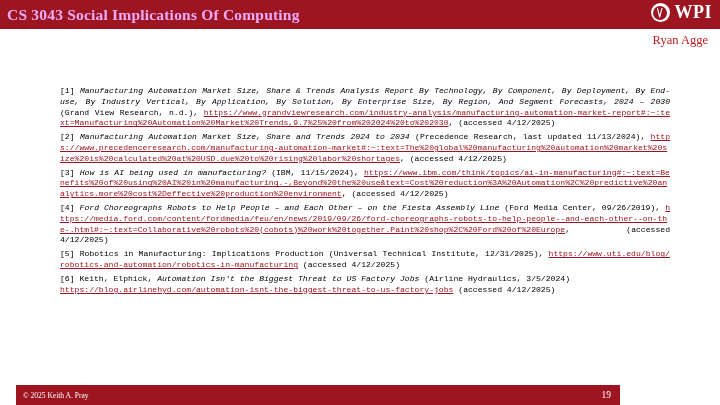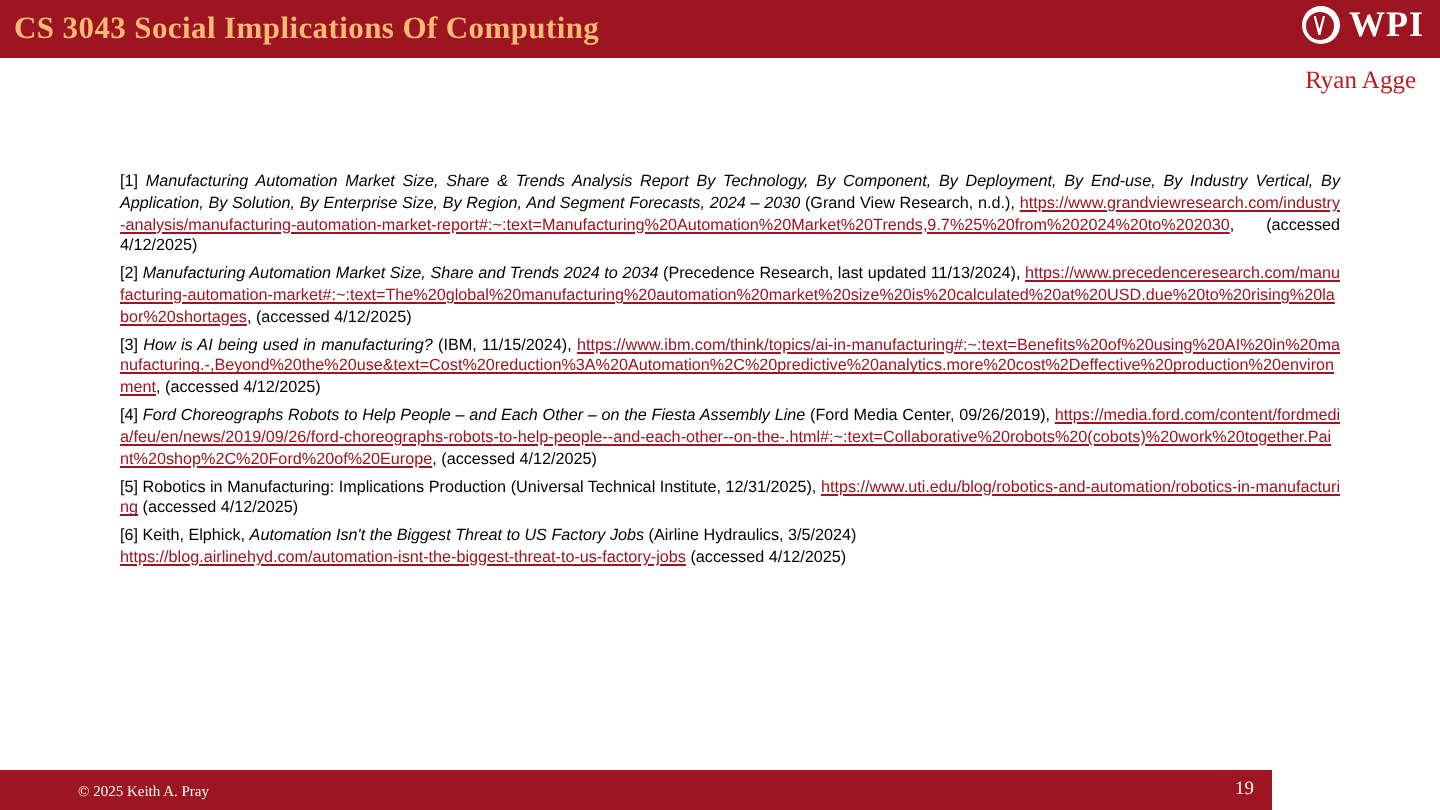--- a/index.html
+++ b/index.html
@@ -28,21 +28,21 @@
     height: 29px;
     background: #9c1520;
     color: #ffffff;
     display: flex;
     align-items: center;
   }
   .header-title {
     font-family: "Liberation Serif", serif;
     font-size: 15.5px;
     font-weight: bold;
-    color: #fdba74;
+    color: #f0abfc;
     margin-left: 7px;
     letter-spacing: 0.2px;
     white-space: nowrap;
   }
   .wpi-logo {
     position: absolute;
     right: 8px;
     top: 2px;
     display: flex;
     align-items: center;
@@ -98,49 +98,48 @@
     font-size: 26px;
     color: #000000;
     letter-spacing: 0.3px;
   }
   
   .refs {
     position: absolute;
     left: 60px;
     top: 86px;
     width: 610px;
-    font-family: Liberation Sans, sans-serif;
+    font-family: Liberation Mono, monospace;
     font-size: 8.1px;
     line-height: 1.33;
     color: #000000;
     text-align: justify;
   }
   .ref-item {
     margin-bottom: 3.2px;
   }
   .ref-item i {
     font-style: italic;
   }
   .url {
     color: #9c1520;
     text-decoration: underline;
     word-break: break-all;
   }
   
   .footer {
     position: absolute;
-    left: 0;
+    left: 16px;
     bottom: 0;
     width: 604px;
     height: 20px;
     background: #9c1520;
     color: #ffffff;
     display: flex;
     align-items: center;
-    padding-left: 32px;
   }
   .footer-left {
     margin-left: 7px;
     font-family: "Liberation Serif", serif;
     font-size: 7.5px;
     color: #ffffff;
   }
   .footer-right {
     position: absolute;
     right: 9px;

